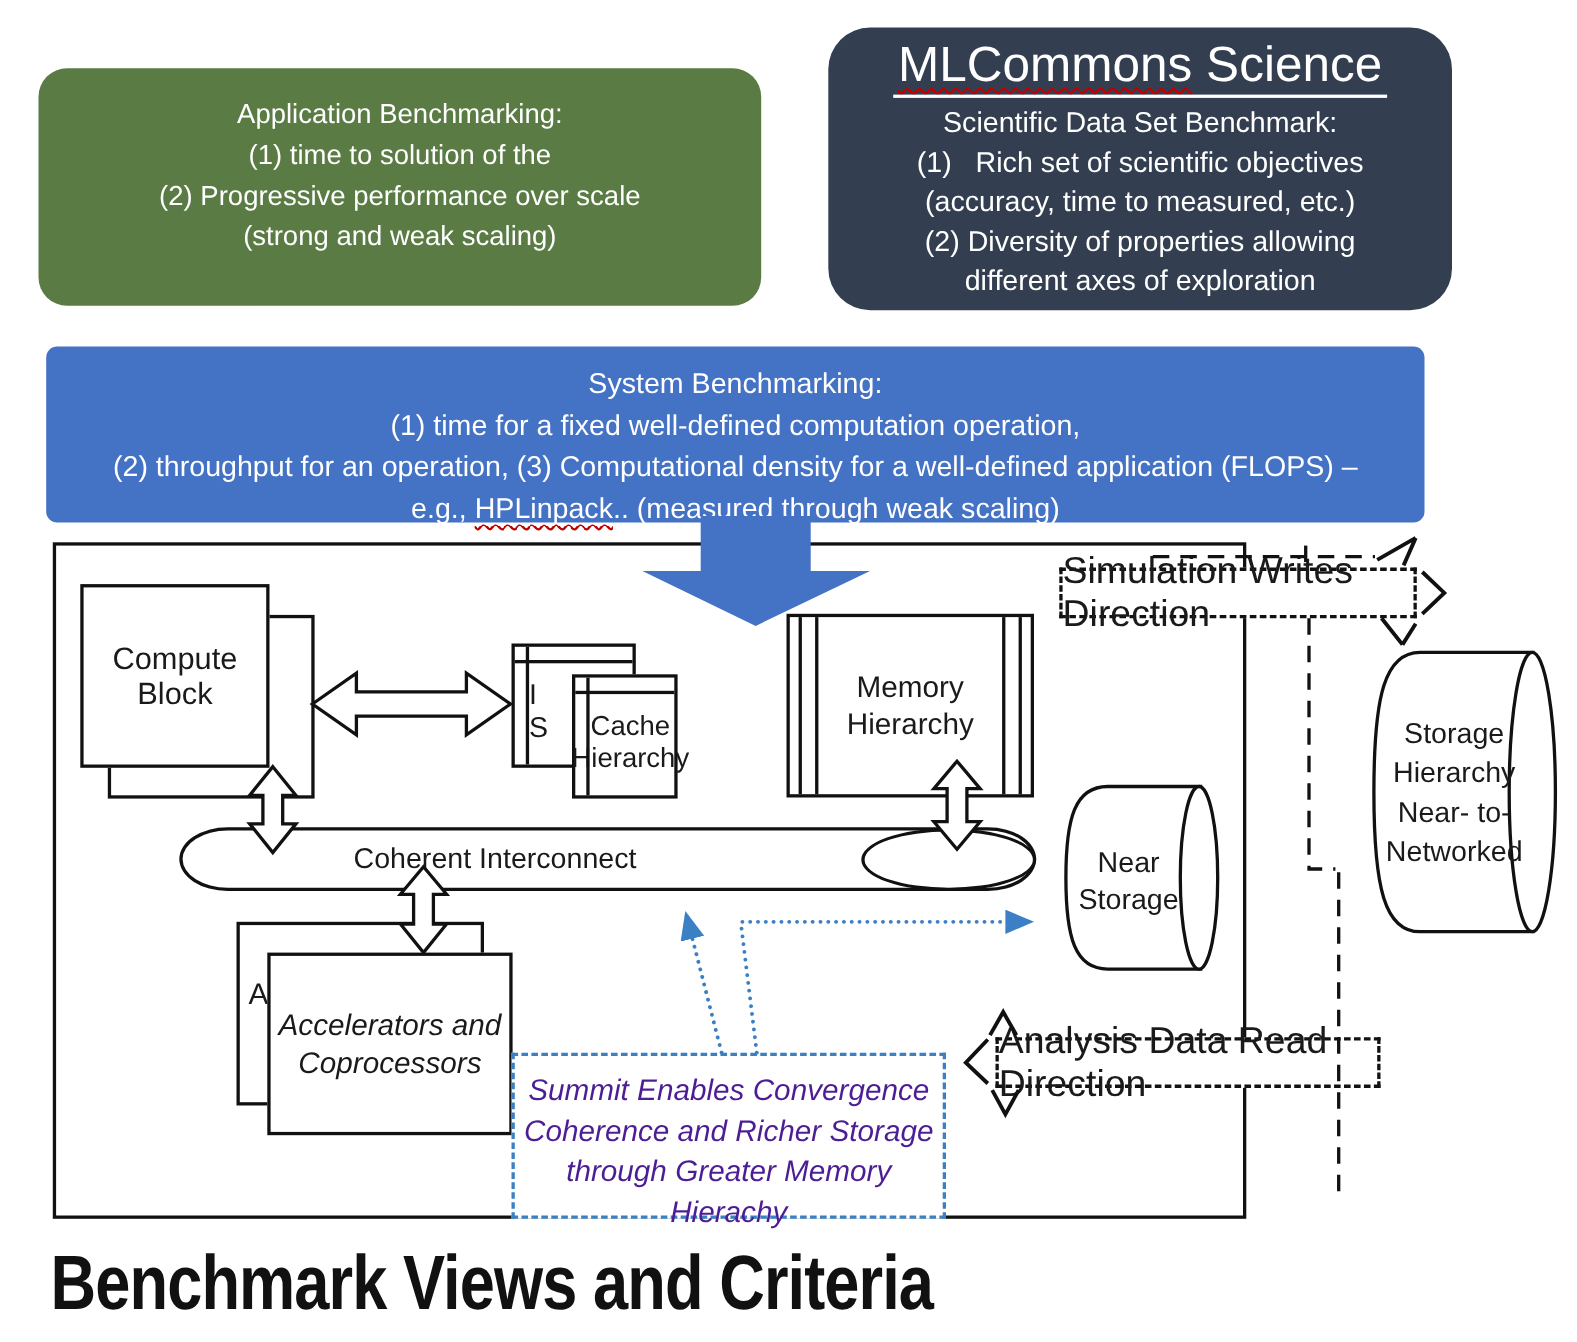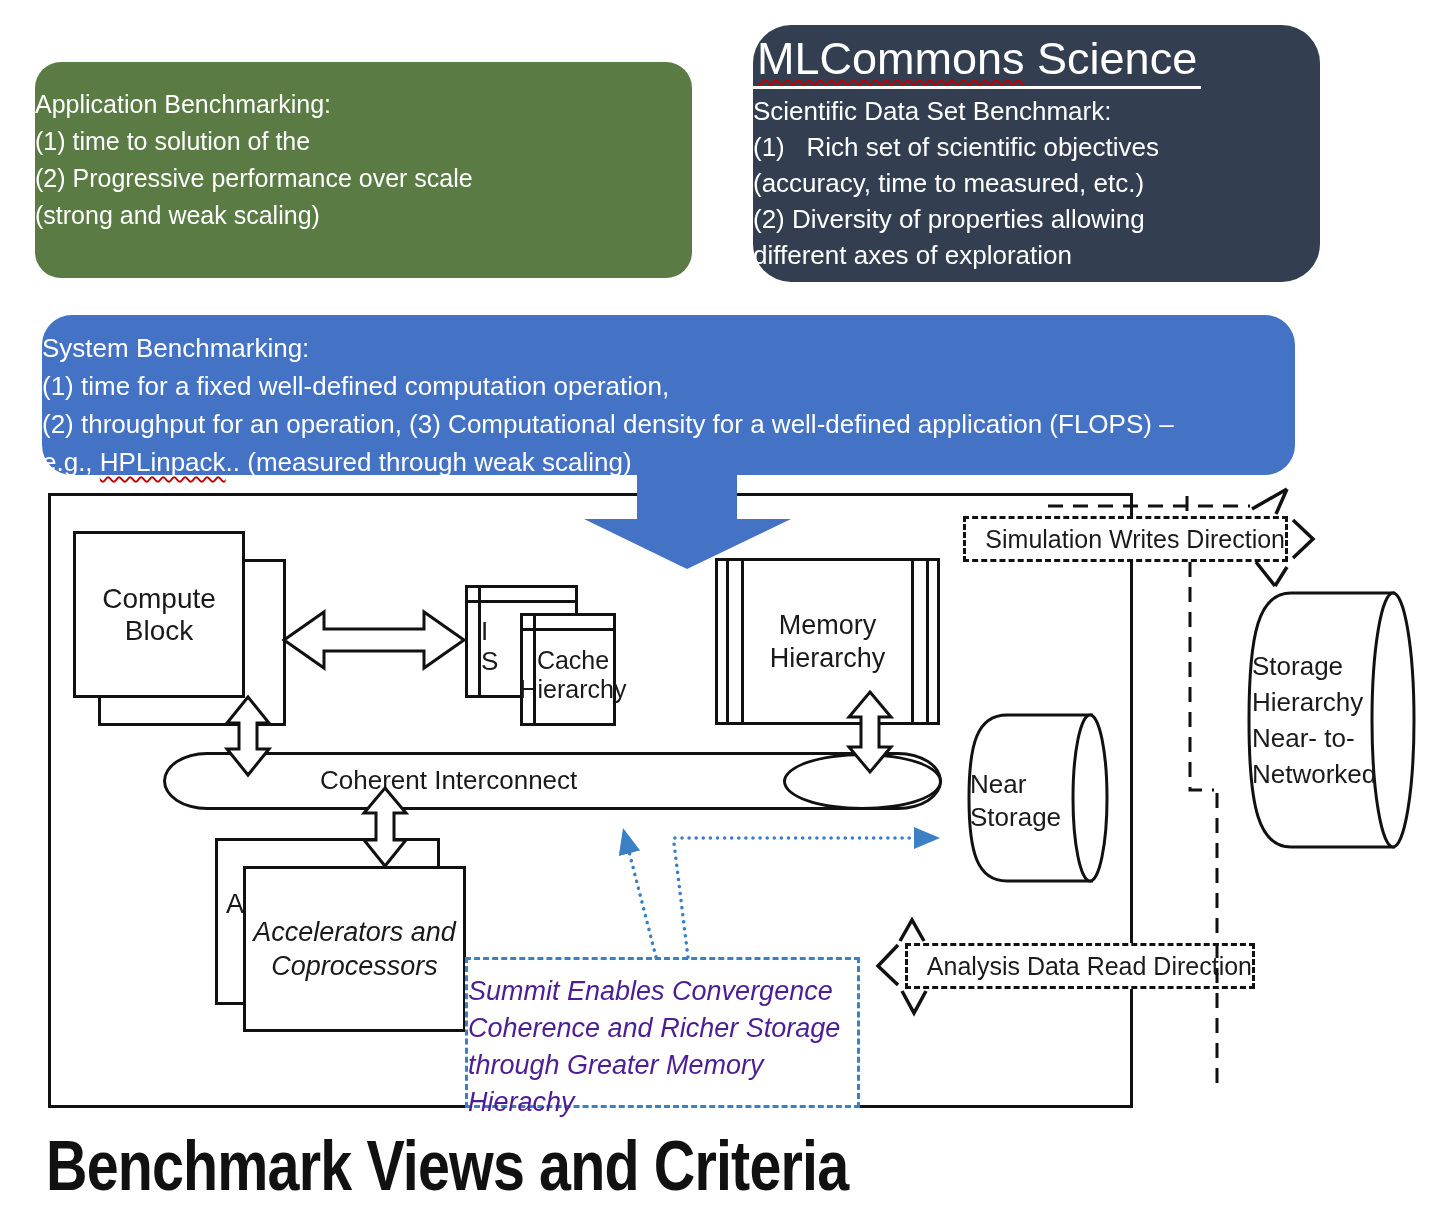--- a/index.html
+++ b/index.html
@@ -1,41 +1,41 @@
 <!DOCTYPE html>
 <html><head>
 <meta charset="utf-8">
 <style>
   html,body{margin:0;padding:0;background:#ffffff;}
   #canvas{position:relative;width:1434px;height:1220px;background:#fff;overflow:hidden;
           font-family:"Liberation Sans",sans-serif;color:#1a1a1a;}
   .abs{position:absolute;}
-  .ctr{}
+  .ctr{text-align:center;}
   
   #app-box{left:35px;top:62px;width:657px;height:216px;border-radius:26px;background:#5a7b44;
            color:#fff;font-size:25px;line-height:37px;padding-top:24px;box-sizing:border-box;}
   #ml-box{left:753px;top:25px;width:567px;height:257px;border-radius:38px;background:#333f50;
           color:#fff;font-size:26px;line-height:36px;box-sizing:border-box;padding-top:8px;}
   #ml-title{display:inline-block;font-size:45px;line-height:52px;border-bottom:3px solid #fff;
             padding:0 4px 1px 4px;margin-bottom:4px;}
-  #sys-box{left:42px;top:315px;width:1253px;height:160px;border-radius:30px;background:#4472c4;
+  #sys-box{left:42px;top:315px;width:1253px;height:160px;border-radius:10px;background:#4472c4;
            color:#fff;font-size:26px;line-height:38px;padding-top:14px;box-sizing:border-box;}
   .squiggle{text-decoration-line:underline;text-decoration-style:wavy;
             text-decoration-color:#c00000;text-decoration-thickness:2px;text-underline-offset:5px;}
   
   #frame{left:48px;top:493px;width:1085px;height:615px;border:3px solid #111;box-sizing:border-box;background:#fff;}
   .node{border:3px solid #111;background:#fff;box-sizing:border-box;}
   .node-label{display:flex;align-items:center;justify-content:center;text-align:center;width:100%;height:100%;}
   .vline{position:absolute;top:0;bottom:0;width:0;border-left:3px solid #111;}
   .hline{position:absolute;left:0;right:0;height:0;border-top:3px solid #111;}
   #capsule{left:163px;top:752px;width:779px;height:58px;border:3px solid #111;background:#fff;
            border-radius:44px/29px;box-sizing:border-box;}
   #cap-ellipse{left:783px;top:753px;width:159px;height:57px;border:3px solid #111;background:#fff;
                border-radius:50%;box-sizing:border-box;}
-  .dash-label{border:3px dashed #111;background:#fff;box-sizing:border-box;font-size:25px;
+  .dash-label{border:3px dashed #111;background:#fff;box-sizing:border-box;font-size:34px;
               display:flex;align-items:center;justify-content:flex-end;}
   #summit-box{left:465px;top:957px;width:395px;height:151px;border:3px dashed #3a80c2;background:#fff;
               box-sizing:border-box;color:#4c1d95;font-style:italic;font-size:27px;line-height:37px;padding-top:13px;}
   #footer-title{left:46px;top:1126px;font-size:70px;font-weight:700;letter-spacing:-1px;color:#111;
                 transform:scaleX(0.82);transform-origin:left top;white-space:nowrap;}
   svg{display:block;}
 </style>
 </head>
 <body>
 

